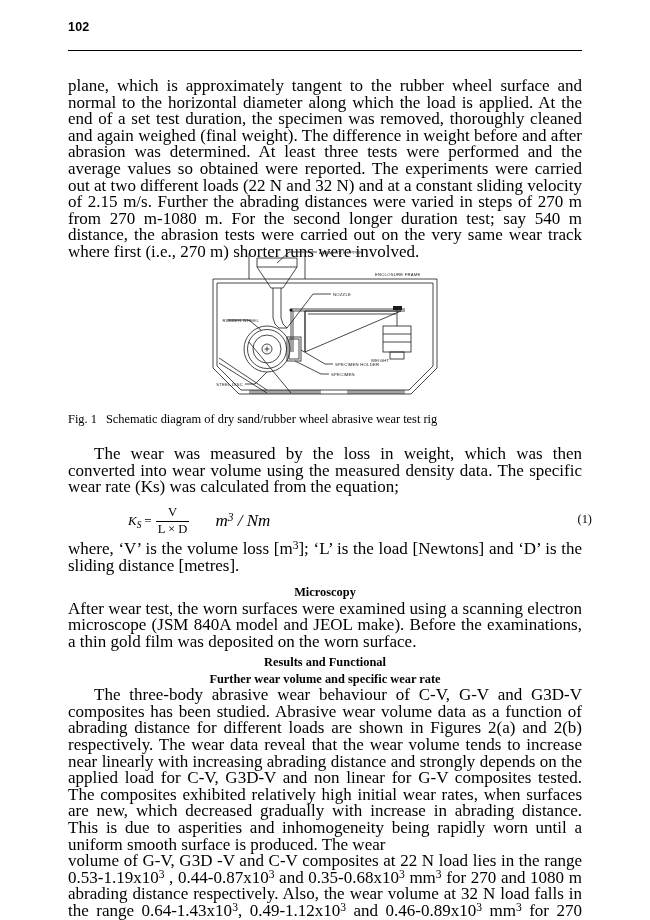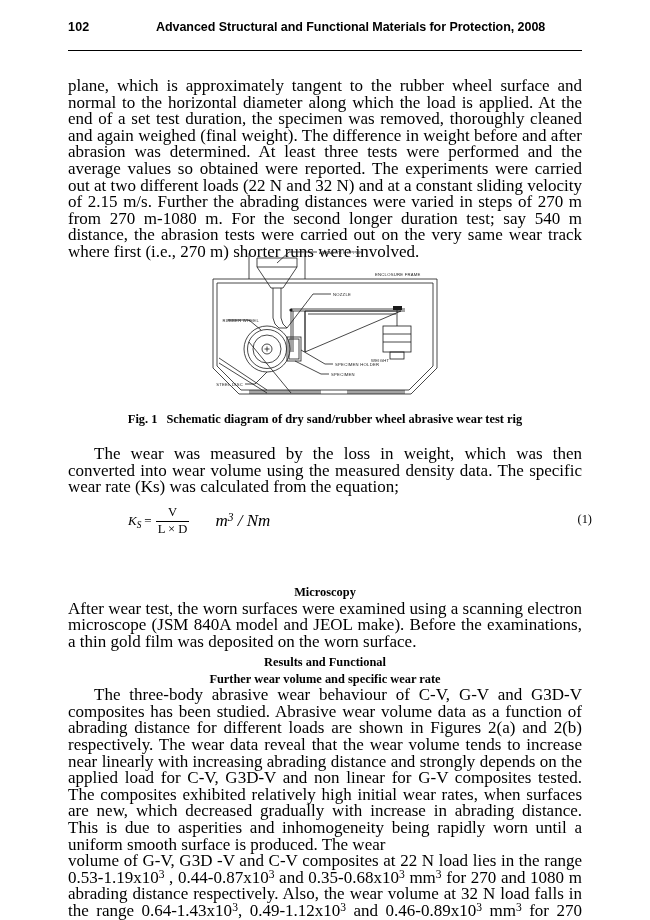--- a/index.html
+++ b/index.html
@@ -88,23 +88,23 @@
     top: 232px;
     width: 514px;
     height: 172px;
   }
   .figure-svg { display: block; margin: 0 auto; }
   .fig-caption {
     position: absolute;
     left: 68px;
     top: 411px;
     width: 514px;
-    text-align: center;
+    text-align: left;
     font-size: 12.4px;
-    font-weight: bold;
+    font-weight: normal;
     line-height: 16px;
   }
   .fig-caption .fignum { margin-right: 9px; }
 
   
   .equation-row {
     position: absolute;
     left: 78px;
     top: 503px;
     width: 514px;
@@ -150,21 +150,20 @@
     font-size: 12.4px;
   }
 </style>
 </head>
 <body>
 
 <div class="page">
 
   <div class="header">
     <span class="header-page-number">102</span>
-    <span class="header-title">Advanced Structural and Functional Materials for Protection, 2008</span>
   </div>
   <div class="header-rule"></div>
 
   <div class="col" style="top:78px;">
     <p class="body">plane, which is approximately tangent to the rubber wheel surface and normal to the horizontal diameter along which the load is applied. At the end of a set test duration, the specimen was removed, thoroughly cleaned and again weighed (final weight). The difference in weight before and after abrasion was determined. At least three tests were performed and the average values so obtained were reported. The experiments were carried out at two different loads (22 N and 32 N) and at a constant sliding velocity of 2.15 m/s. Further the abrading distances were varied in steps of 270 m from 270 m-1080 m. For the second longer duration test; say 540 m distance, the abrasion tests were carried out on the very same wear track where first (i.e., 270 m) shorter runs were involved.</p>
   </div>
 
   <div class="figure-wrap">
     <svg class="figure-svg" width="240" height="172" viewBox="0 0 240 172">
       <g fill="none" stroke="#1a1a1a" stroke-width="0.8" stroke-linejoin="miter">
@@ -256,20 +255,23 @@
         <span class="num">V</span>
         <span class="bar"></span>
         <span class="den">L × D</span>
       </span>
       <span class="eq-units"><span>m</span><sup>3</sup>
         <span>/ Nm</span></span>
     </div>
     <div class="eq-number">(1)</div>
   </div>
 
+  <div class="col" style="top:541px;">
+    <p class="body"><span>where, ‘V’ is the volume loss [m</span><sup>3</sup><span>]; ‘L’ is the load [Newtons] and ‘D’ is the sliding distance [metres].</span></p>
+  </div>
 
   <div class="col" style="top:584px;">
     <p class="sec-head">Microscopy</p>
     <p class="body">After wear test, the worn surfaces were examined using a scanning electron microscope (JSM 840A model and JEOL make). Before the examinations, a thin gold film was deposited on the worn surface.</p>
   </div>
 
   <div class="col" style="top:654px;">
     <p class="sec-head">Results and Functional</p>
     <p class="sec-head">Further wear volume and specific wear rate</p>
     <p class="body indent">The three-body abrasive wear behaviour of C-V, G-V and G3D-V composites has been studied. Abrasive wear volume data as a function of abrading distance for different loads are shown in Figures 2(a) and 2(b) respectively. The wear data reveal that the wear volume tends to increase near linearly with increasing abrading distance and strongly depends on the applied load for C-V, G3D-V and non linear for G-V composites tested. The composites exhibited relatively high initial wear rates, when surfaces are new, which decreased gradually with increase in abrading distance. This is due to asperities and inhomogeneity being rapidly worn until a uniform smooth surface is produced. The wear</p>

